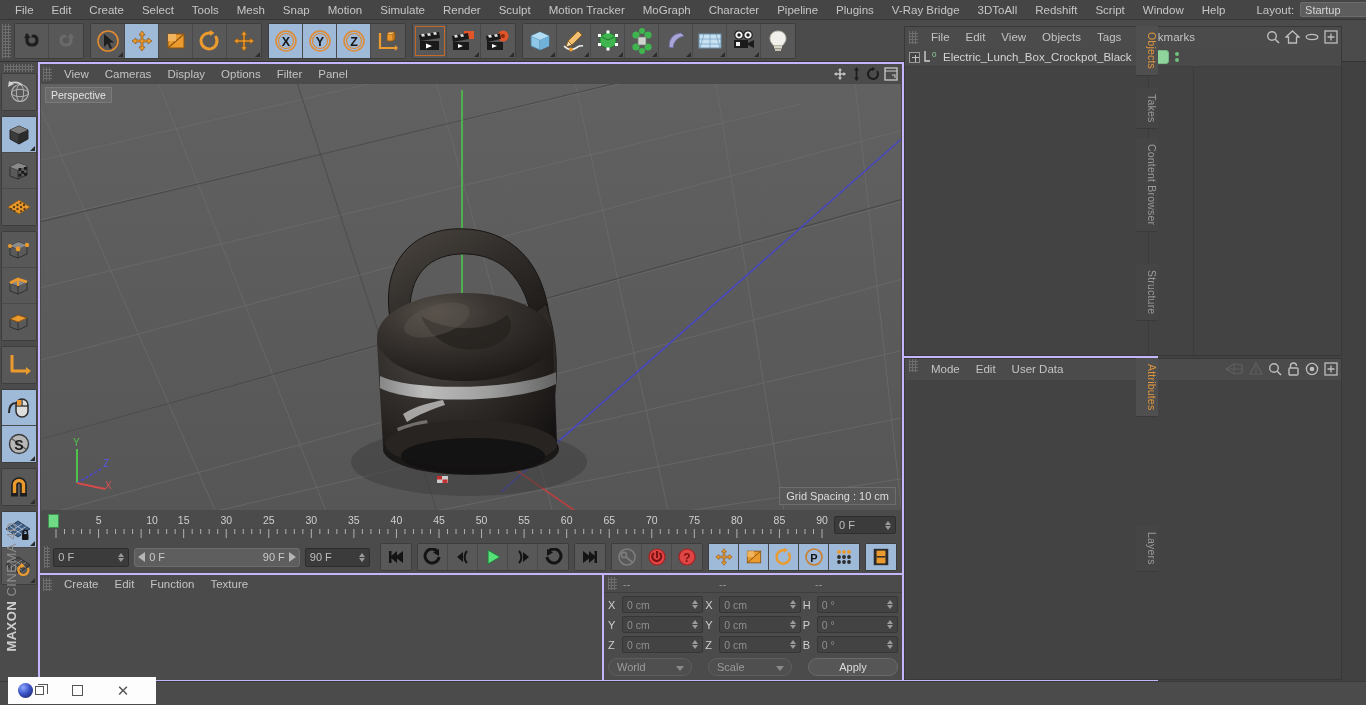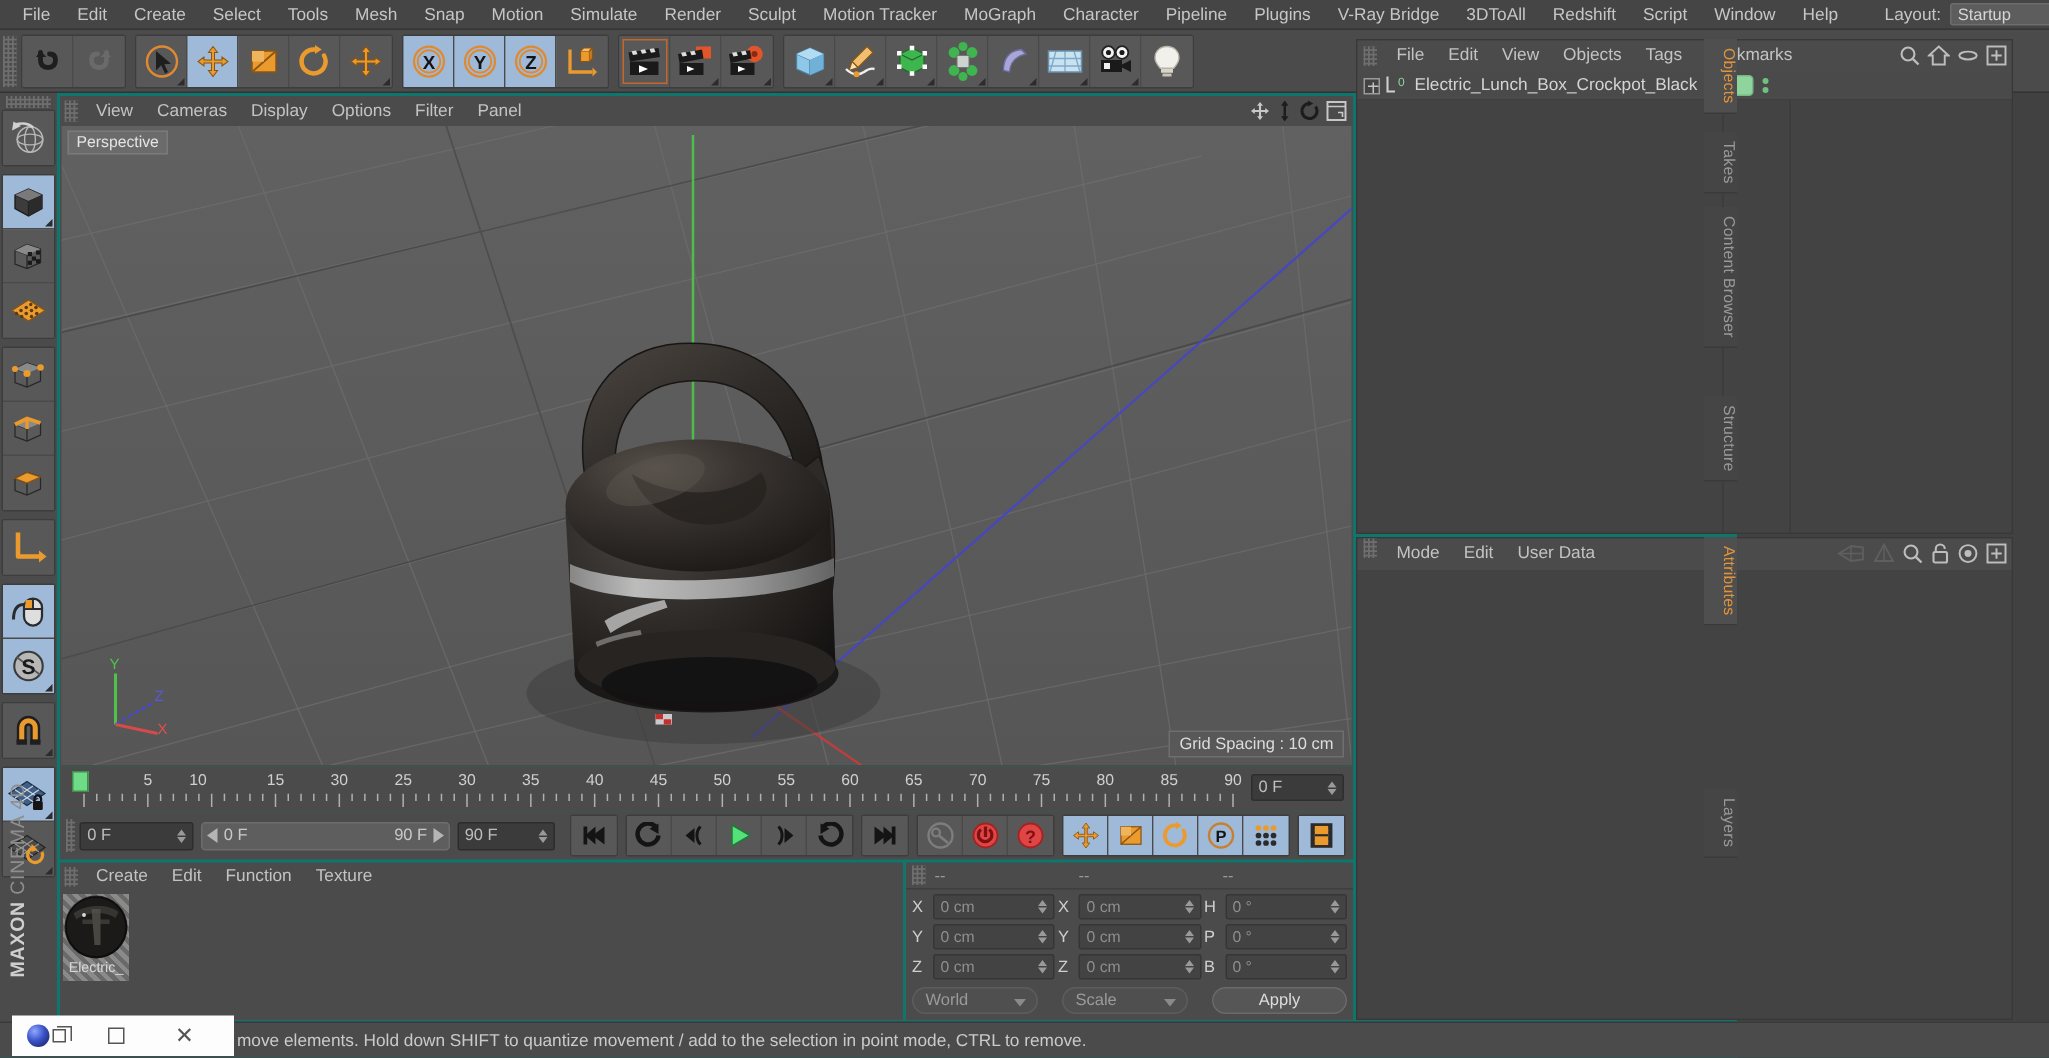--- a/index.html
+++ b/index.html
@@ -5,21 +5,21 @@
   * { box-sizing: border-box; margin: 0; padding: 0; }
   html, body {
     width: 1366px; height: 705px;
     background: #414141;
     font-family: "Liberation Sans", sans-serif;
     font-size: 11px;
     color: #c8c8c8;
     overflow: hidden;
     user-select: none;
   }
-  .app { position: relative; width: 1158px; height: 705px; background: #0f766e; padding-left: 36px; }
+  .app { position: relative; width: 1158px; height: 705px; background: #c4b5fd; padding-left: 36px; }
 
   
   .menubar {
     position: absolute; top: 0; left: 0; width: 1366px; height: 20px;
     background: #454545; display: flex; align-items: center;
     border-bottom: 1px solid #353535;
   }
   .menubar .mi {
     padding: 0 9px; height: 20px; line-height: 20px; font-size: 11.5px;
     color: #c6c6c6; white-space: nowrap;
@@ -903,21 +903,21 @@
         </svg>
       </div>
     </div>
   </div>
 
   <div class="timeline-ruler">
     <div class="ruler-body">
       <div id="tick-host">
           <span class="tick-label" style="left: 8px;">0</span>
           <span class="tick-label" style="left: 50.5556px;">5</span>
-          <span class="tick-label" style="left: 84px;">10</span>
+          <span class="tick-label" style="left: 104px;">10</span>
           <span class="tick-label" style="left: 135.667px;">15</span>
           <span class="tick-label" style="left: 178.222px;">30</span>
           <span class="tick-label" style="left: 220.778px;">25</span>
           <span class="tick-label" style="left: 263.333px; text-align: right;">30</span>
           <span class="tick-label" style="left: 305.889px;">35</span>
           <span class="tick-label" style="left: 348.444px;">40</span>
           <span class="tick-label" style="left: 391px;">45</span>
           <span class="tick-label" style="left: 433.556px;">50</span>
           <span class="tick-label" style="left: 476.111px;">55</span>
           <span class="tick-label" style="left: 518.667px;">60</span>
@@ -1195,35 +1195,20 @@
   <div class="matmgr">
     <div class="panel-menu">
       <div class="g"></div>
       <div id="mat-menu-host" style="display:flex;">
           <div class="pmi">Create</div>
           <div class="pmi">Edit</div>
           <div class="pmi">Function</div>
           <div class="pmi">Texture</div>
         </div>
     </div>
-    <div class="mat-area">
-      <div class="mat-chip">
-        <div class="mat-sphere">
-          <svg width="42" height="42" viewBox="0 0 42 42" style="position:absolute;left:0;top:0;">
-            <circle cx="21" cy="21" r="20" fill="#1c1a18"></circle>
-            <path d="M6 12 C13 6 29 5 36 11 L34 15 C27 10 14 11 8 16 Z" fill="#3b3835" opacity="0.9"></path>
-            <path d="M18 9 L24 9 L24 33 L20 33 Z" fill="#55524d" opacity="0.8"></path>
-            <path d="M12 16 L30 16 L30 19 L12 19 Z" fill="#4a4742" opacity="0.7"></path>
-            <circle cx="13" cy="13" r="1.3" fill="#d8d8d8"></circle>
-            <circle cx="21" cy="21" r="20" fill="none" stroke="#0d0c0b" stroke-width="1"></circle>
-          </svg>
-        </div>
-        <div class="mat-name">Electric_</div>
-      </div>
-    </div>
   </div>
 
   <div class="coords">
     <div class="coord-head">
       <div class="g"></div>
       <span class="dash" style="width:96px;">--</span>
       <span class="dash" style="width:96px;">--</span>
       <span class="dash">--</span>
     </div>
     <div class="coord-rows" id="coord-rows-host">
@@ -1406,21 +1391,20 @@
         <div class="vtab sel" style="position: absolute; top: 0px;">Objects</div>
         <div class="vtab" style="position: absolute; top: 62px;">Takes</div>
         <div class="vtab" style="position: absolute; top: 112px;">Content Browser</div>
         <div class="vtab" style="position: absolute; top: 238px;">Structure</div>
         <div class="vtab sel" style="position: absolute; top: 332px;">Attributes</div>
         <div class="vtab" style="position: absolute; top: 500px;">Layers</div>
       </div>
   </div>
 
   <div class="statusbar">
-    <span class="status-text">move elements. Hold down SHIFT to quantize movement / add to the selection in point mode, CTRL to remove.</span>
     <div class="taskbar-overlay">
       <div class="tb-item">
         <span class="c4d-orb"></span>
         <span class="win-restore"></span>
       </div>
       <div class="tb-item">
           <span class="win-sq"></span>
         </div>
       <div class="tb-item">
           <span class="win-x">✕</span>

